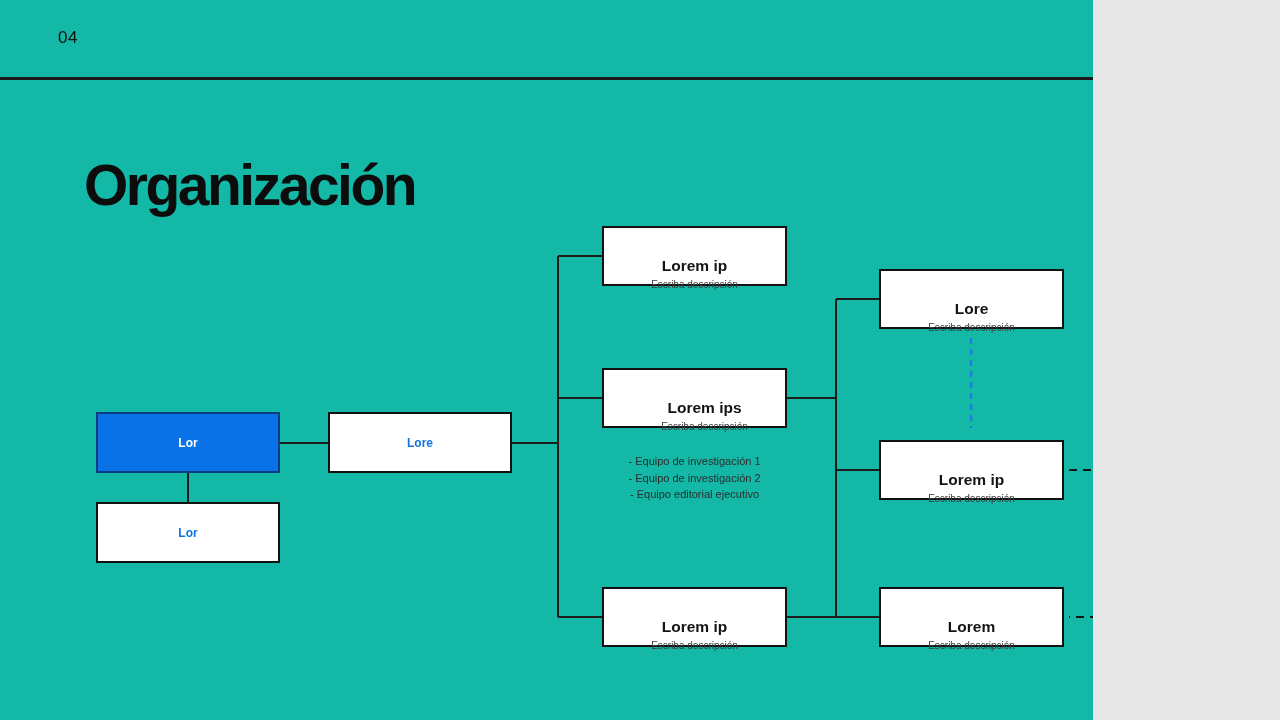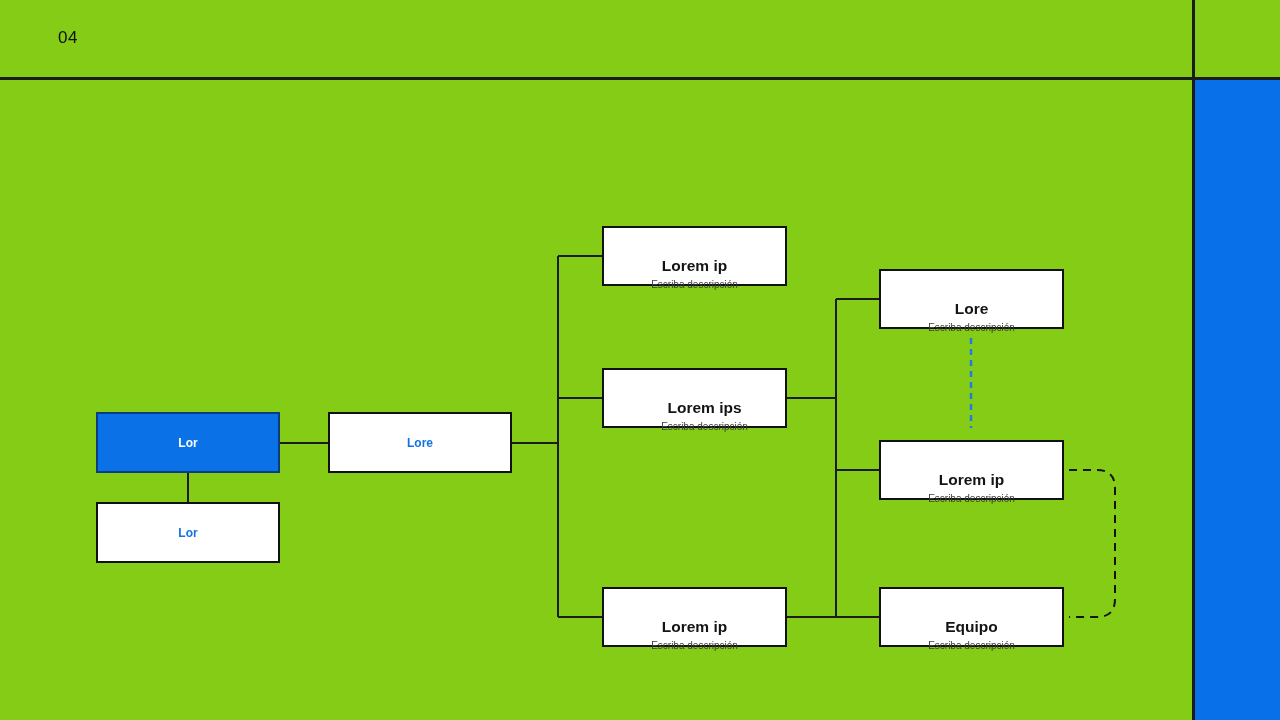--- a/index.html
+++ b/index.html
@@ -1,20 +1,20 @@
 <!DOCTYPE html>
 <html><head>
 <meta charset="utf-8">
 <style>
   * { margin: 0; padding: 0; box-sizing: border-box; }
   html, body { background: #e8e8e8; }
   #slide {
     position: relative;
-    width: 1280px; height: 720px;
-    background: #84cc16;
+    width: 1093px; height: 720px;
+    background: #14b8a6;
     overflow: hidden;
     font-family: "Liberation Sans", sans-serif;
   }
   
   #page-number {
     position: absolute; left: 58px; top: 28px;
     font-size: 17px; color: #111; letter-spacing: 0.5px;
   }
   #top-rule {
     position: absolute; left: 0; top: 77px;
@@ -74,20 +74,21 @@
 </head>
 <body>
 
 <div id="slide">
 
   <div id="page-number">04</div>
   <div id="top-rule"></div>
   <div id="side-rule"></div>
   <div id="accent-bar" style="background: rgb(8, 112, 232);"></div>
 
+  <div id="page-title">Organización</div>
 
   <svg id="connectors" viewBox="0 0 1280 720" xmlns="http://www.w3.org/2000/svg">
     <g stroke="#1c1c1c" stroke-width="2" fill="none">
       <line x1="188" y1="473" x2="188" y2="502"></line>
       <line x1="280" y1="443" x2="328" y2="443"></line>
       <line x1="512" y1="443" x2="558" y2="443"></line>
       <line x1="558" y1="256" x2="558" y2="617"></line>
       <line x1="558" y1="256" x2="602" y2="256"></line>
       <line x1="558" y1="398" x2="602" y2="398"></line>
       <line x1="558" y1="617" x2="602" y2="617"></line>
@@ -132,18 +133,23 @@
     <span class="node-title">Lore</span>
     <span class="node-subtitle">Escriba descripción</span>
   </div>
 
   <div class="node" id="node-right-mid">
     <span class="node-title">Lorem ip</span>
     <span class="node-subtitle">Escriba descripción</span>
   </div>
 
   <div class="node" id="node-right-bottom">
-    <span class="node-title">Equipo</span>
+    <span class="node-title">Lorem</span>
     <span class="node-subtitle">Escriba descripción</span>
   </div>
 
+  <div id="team-list">
+    <div class="team-item">- Equipo de investigación 1</div>
+    <div class="team-item">- Equipo de investigación 2</div>
+    <div class="team-item">- Equipo editorial ejecutivo</div>
+  </div>
 
 </div>
 
 </body></html>

